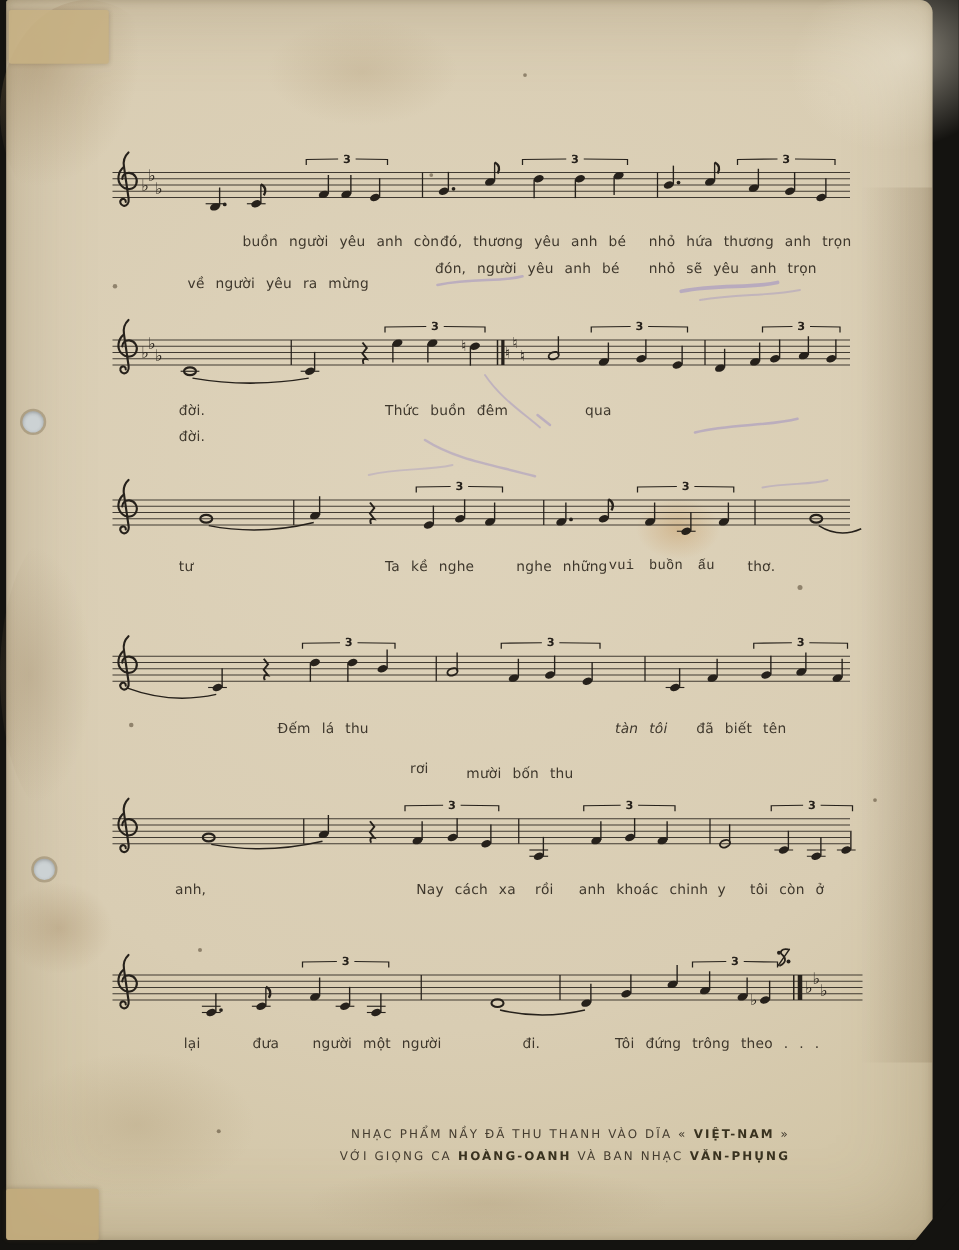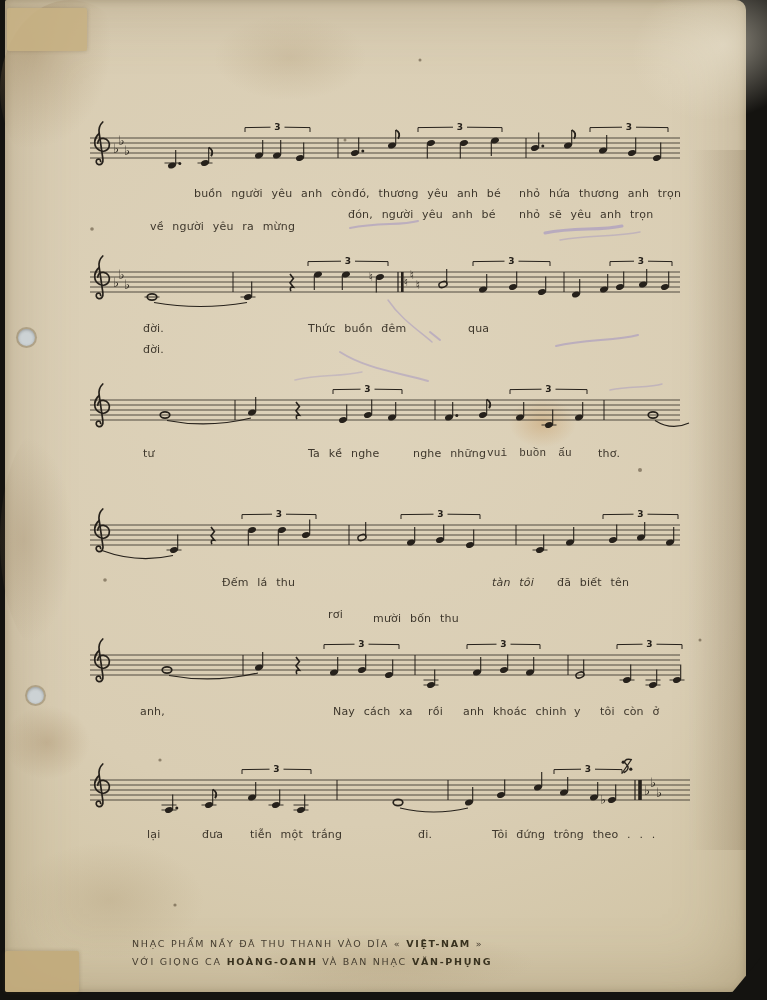--- a/index.html
+++ b/index.html
@@ -16,22 +16,22 @@
   }
   .layer{position:absolute;left:0;top:0;width:767px;height:1000px;pointer-events:none;}
   .sys{position:absolute;overflow:visible;}
   .stain{position:absolute;border-radius:50%;}
   .tape{position:absolute;border-radius:2px;box-shadow:0 0 4px rgba(90,70,40,.3);}
   .hole{position:absolute;width:17px;height:17px;border-radius:50%;
     background:#ccd2d4;
     box-shadow:0 0 0 2px rgba(118,102,74,.38), inset 0 1px 3px rgba(40,40,40,.3);}
   .lyric{position:absolute;font-size:11px;color:#3e372c;white-space:nowrap;
     word-spacing:5px;letter-spacing:.2px;}
-  .footer-line{position:absolute;left:132px;width:480px;text-align:left;
-    font-size:9.5px;letter-spacing:1.7px;color:#453d30;white-space:nowrap;margin-top:36px;}
+  .footer-line{position:absolute;left:152px;width:480px;text-align:right;
+    font-size:9.5px;letter-spacing:1.7px;color:#453d30;white-space:nowrap;}
   .footer-line b{font-weight:bold;color:#39321f;}
   .crease-tr{position:absolute;left:615px;top:-10px;width:190px;height:150px;
     background:radial-gradient(70% 70% at 60% 40%, rgba(238,231,213,.55), rgba(238,231,213,0) 70%);
     transform:rotate(-18deg);}
   .corner-cut{position:absolute;left:726px;top:950px;width:41px;height:50px;
     background:#141310;clip-path:polygon(100% 0,100% 100%,0 100%);}
 </style>
 </head>
 <body>
 
@@ -432,19 +432,19 @@
     <div class="lyric" style="left: 492px; top: 576px; font-style: italic;">tàn tôi</div>
     <div class="lyric" style="left: 557px; top: 576px; text-align: right;">đã biết tên</div>
     <div class="lyric" style="left: 140px; top: 705px;">anh,</div>
     <div class="lyric" style="left: 333px; top: 705px;">Nay cách xa</div>
     <div class="lyric" style="left: 428px; top: 705px;">rồi</div>
     <div class="lyric" style="left: 463px; top: 705px;">anh khoác chinh</div>
     <div class="lyric" style="left: 574px; top: 705px;">y</div>
     <div class="lyric" style="left: 600px; top: 705px;">tôi còn ở</div>
     <div class="lyric" style="left: 147px; top: 828px;">lại</div>
     <div class="lyric" style="left: 202px; top: 828px;">đưa</div>
-    <div class="lyric" style="left: 250px; top: 828px;">tiễn một trắng</div>
+    <div class="lyric" style="left: 250px; top: 828px;">người một người</div>
     <div class="lyric" style="left: 418px; top: 828px;">đi.</div>
     <div class="lyric" style="left: 492px; top: 828px;">Tôi đứng trông theo . . .</div>
   </div>
 
 <div class="footer-line" style="top:902px;"><span>NHẠC PHẨM NẦY ĐÃ THU THANH VÀO DĨA</span><span> «</span><b> VIỆT-NAM</b><span> »</span></div>
 <div class="footer-line" style="top:920px;"><span>VỚI GIỌNG CA</span><b> HOÀNG-OANH</b><span> VÀ BAN NHẠC</span><b> VĂN-PHỤNG</b></div>
 
 </body></html>

